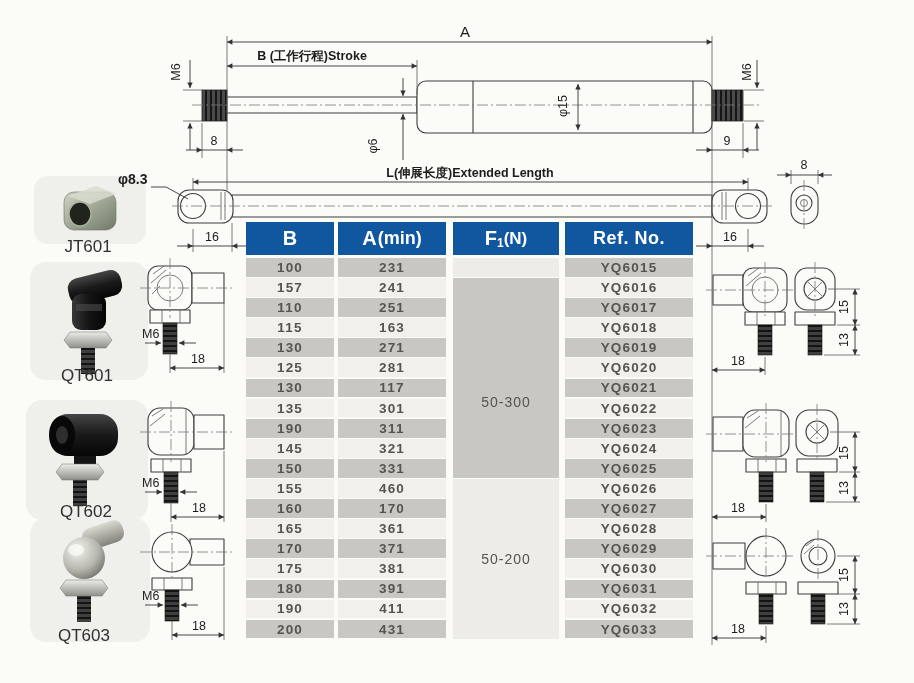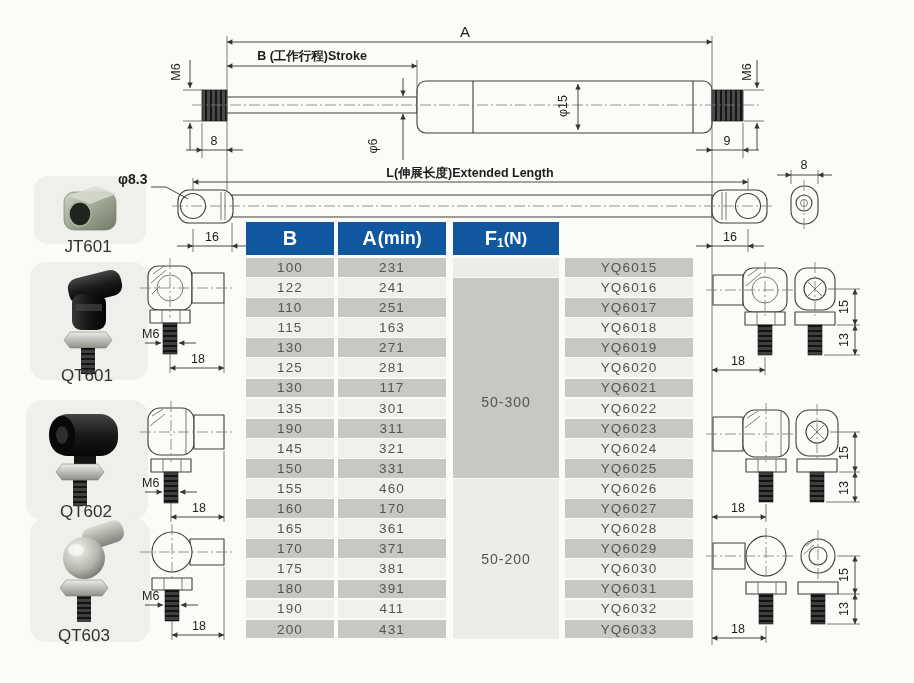--- a/index.html
+++ b/index.html
@@ -23,21 +23,21 @@
   .col{position:absolute;top:0;height:100%;}
   .th{position:absolute;left:0;right:0;top:0;height:33px;background:var(--header-blue,#10579f);
       color:#fff;display:flex;align-items:center;justify-content:center;font-weight:bold;}
   .h-main{font-size:20px;}
   .h-sub{font-size:18px;margin-left:1px;}
   .h-subscript{font-size:12px;position:relative;top:4px;}
   .h-main2{font-size:17px;}
   .h-main3{font-size:18px;letter-spacing:0.5px;}
   .cells{position:absolute;top:36px;left:0;right:0;}
   .cell{height:18.8px;margin-bottom:1.31px;display:flex;align-items:center;justify-content:center;
-        font-size:13.5px;letter-spacing:1.2px;color:var(--table-ink,#55544f);}
+        font-size:13.5px;letter-spacing:1.2px;color:var(--table-ink,#55544f);font-weight:bold;}
   .cell.odd{background:var(--row-gray,#c8c7c1);}
   .cell.even{background:var(--row-light,#f1f0ec);}
   .fcell0{position:absolute;top:36px;height:18.8px;left:0;right:0;background:var(--force-light,#edece8);}
   .fblock{position:absolute;left:0;right:0;display:flex;align-items:center;justify-content:center;
           font-size:14px;letter-spacing:1px;color:var(--table-ink,#55544f);box-sizing:border-box;}
   .fblock.one{top:56.1px;height:199.8px;background:var(--row-gray,#c8c7c1);padding-top:48px;}
   .fblock.two{top:257.3px;height:159.7px;background:var(--force-light,#edece8);}
 </style>
 </head>
 <body>
@@ -367,21 +367,21 @@
   <text x="84" y="641" class="photo-label" text-anchor="middle">QT603</text>
 </svg>
 
 <div class="spec-table">
   <div class="col" style="left:0;width:88px">
     <div class="th">
       <span class="h-main">B</span>
     </div>
     <div class="cells">
           <div class="cell odd">100</div>
-          <div class="cell even">122</div>
+          <div class="cell even">157</div>
           <div class="cell odd">110</div>
           <div class="cell even">115</div>
           <div class="cell odd">130</div>
           <div class="cell even">125</div>
           <div class="cell odd">130</div>
           <div class="cell even">135</div>
           <div class="cell odd">190</div>
           <div class="cell even">145</div>
           <div class="cell odd">150</div>
           <div class="cell even">155</div>
@@ -425,20 +425,23 @@
     <div class="th">
       <span class="h-main">F</span>
           <span class="h-subscript">1</span>
           <span class="h-main2">(N)</span>
     </div>
     <div class="fcell0"></div>
     <div class="fblock one">50-300</div>
     <div class="fblock two">50-200</div>
   </div>
   <div class="col" style="left:319px;width:128px">
+    <div class="th">
+      <span class="h-main3">Ref. No.</span>
+    </div>
     <div class="cells">
           <div class="cell odd">YQ6015</div>
           <div class="cell even">YQ6016</div>
           <div class="cell odd">YQ6017</div>
           <div class="cell even">YQ6018</div>
           <div class="cell odd">YQ6019</div>
           <div class="cell even">YQ6020</div>
           <div class="cell odd">YQ6021</div>
           <div class="cell even">YQ6022</div>
           <div class="cell odd">YQ6023</div>

